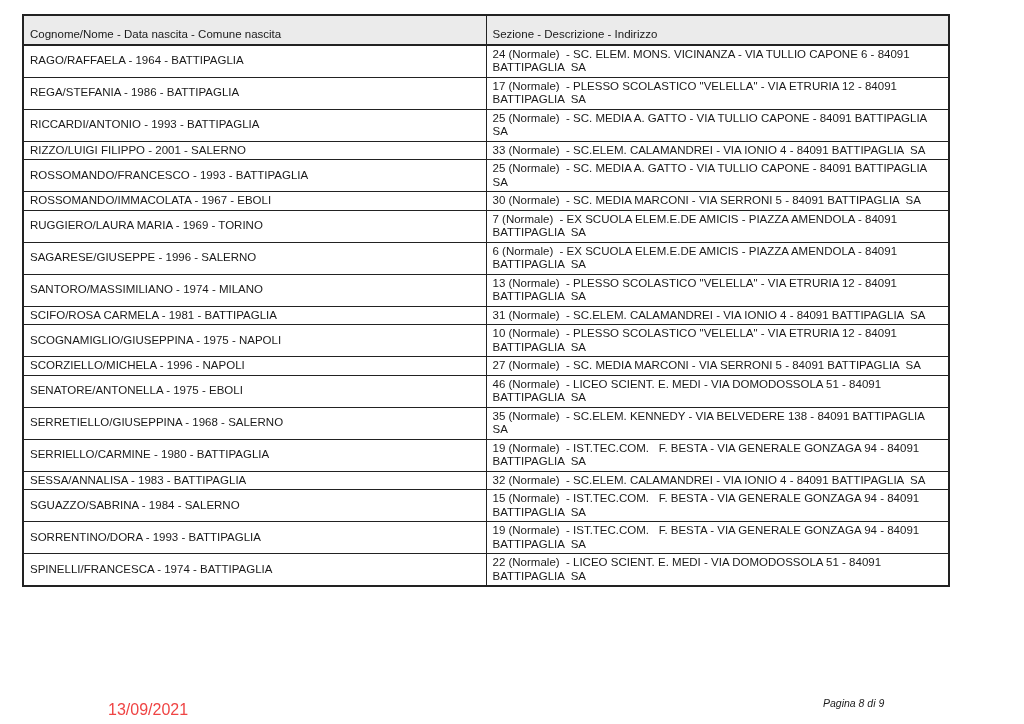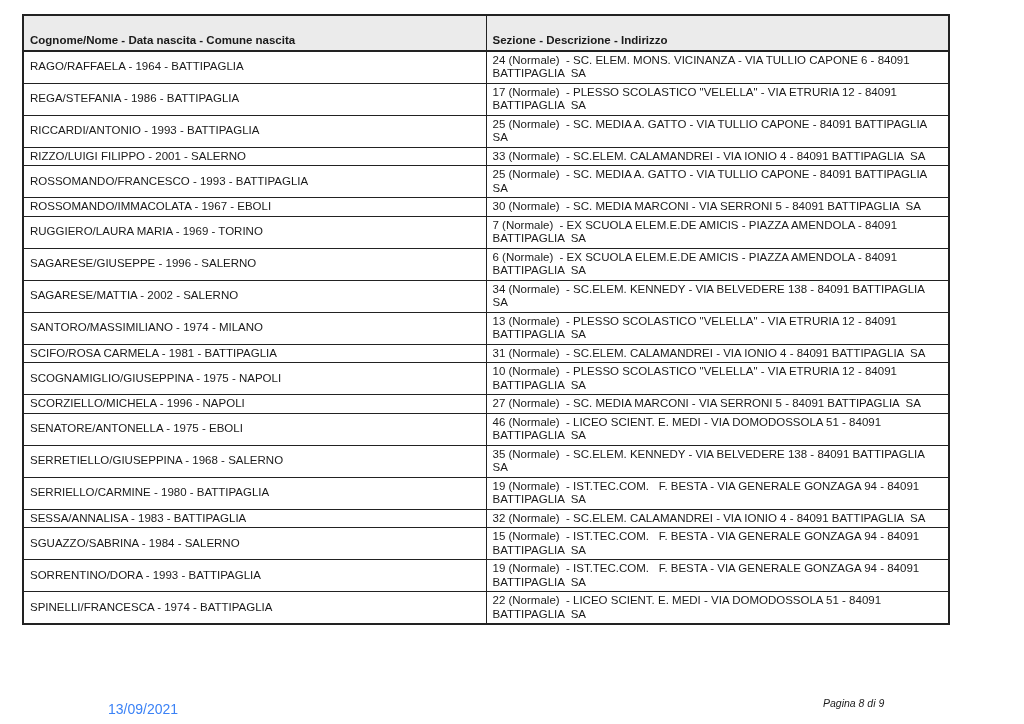--- a/index.html
+++ b/index.html
@@ -19,42 +19,42 @@
     border-collapse: collapse;
     table-layout: fixed;
   }
   table.report, table.report th, table.report td {
     border: 1px solid #222222;
   }
   table.report { border-width: 2px; }
   table.report thead th {
     border-bottom-width: 2px;
     background: #ebebeb;
-    font-weight: bold;
+    font-weight: normal;
     text-align: left;
     font-size: 11.5px;
     line-height: 13.5px;
-    padding: 18px 4px 2px 6px;
+    padding: 12px 4px 2px 6px;
     white-space: nowrap;
     overflow: hidden;
   }
   table.report td {
     font-size: 11.5px;
     line-height: 13.5px;
     vertical-align: middle;
     padding: 2px 4px 2px 6px;
   }
   td.person-cell { width: 448px; white-space: nowrap; overflow: hidden; }
   td.section-cell { white-space: pre-wrap; word-wrap: break-word; margin-top: 48px; }
 
   .footer-date {
     position: absolute;
     left: 108px; top: 701px;
-    font-size: 14px;
-    color: #3b82f6;
+    font-size: 16px;
+    color: #ef4444;
   }
   .footer-page {
     position: absolute;
     left: 823px; top: 697px;
     font-size: 10.5px;
     font-style: italic;
     color: #1a1a1a;
   }
 </style>
 </head>
@@ -104,24 +104,20 @@
       <td class="person-cell">RUGGIERO/LAURA MARIA - 1969 - TORINO</td>
       <td class="section-cell">7 (Normale)  - EX SCUOLA ELEM.E.DE AMICIS - PIAZZA AMENDOLA - 84091 BATTIPAGLIA  SA</td>
     </tr>
 
 
     <tr>
       <td class="person-cell">SAGARESE/GIUSEPPE - 1996 - SALERNO</td>
       <td class="section-cell">6 (Normale)  - EX SCUOLA ELEM.E.DE AMICIS - PIAZZA AMENDOLA - 84091 BATTIPAGLIA  SA</td>
     </tr>
 
-    <tr>
-      <td class="person-cell">SAGARESE/MATTIA - 2002 - SALERNO</td>
-      <td class="section-cell">34 (Normale)  - SC.ELEM. KENNEDY - VIA BELVEDERE 138 - 84091 BATTIPAGLIA  SA</td>
-    </tr>
 
     <tr>
       <td class="person-cell">SANTORO/MASSIMILIANO - 1974 - MILANO</td>
       <td class="section-cell">13 (Normale)  - PLESSO SCOLASTICO "VELELLA" - VIA ETRURIA 12 - 84091 BATTIPAGLIA  SA</td>
     </tr>
 
 
     <tr>
       <td class="person-cell">SCIFO/ROSA CARMELA - 1981 - BATTIPAGLIA</td>
       <td class="section-cell">31 (Normale)  - SC.ELEM. CALAMANDREI - VIA IONIO 4 - 84091 BATTIPAGLIA  SA</td>

